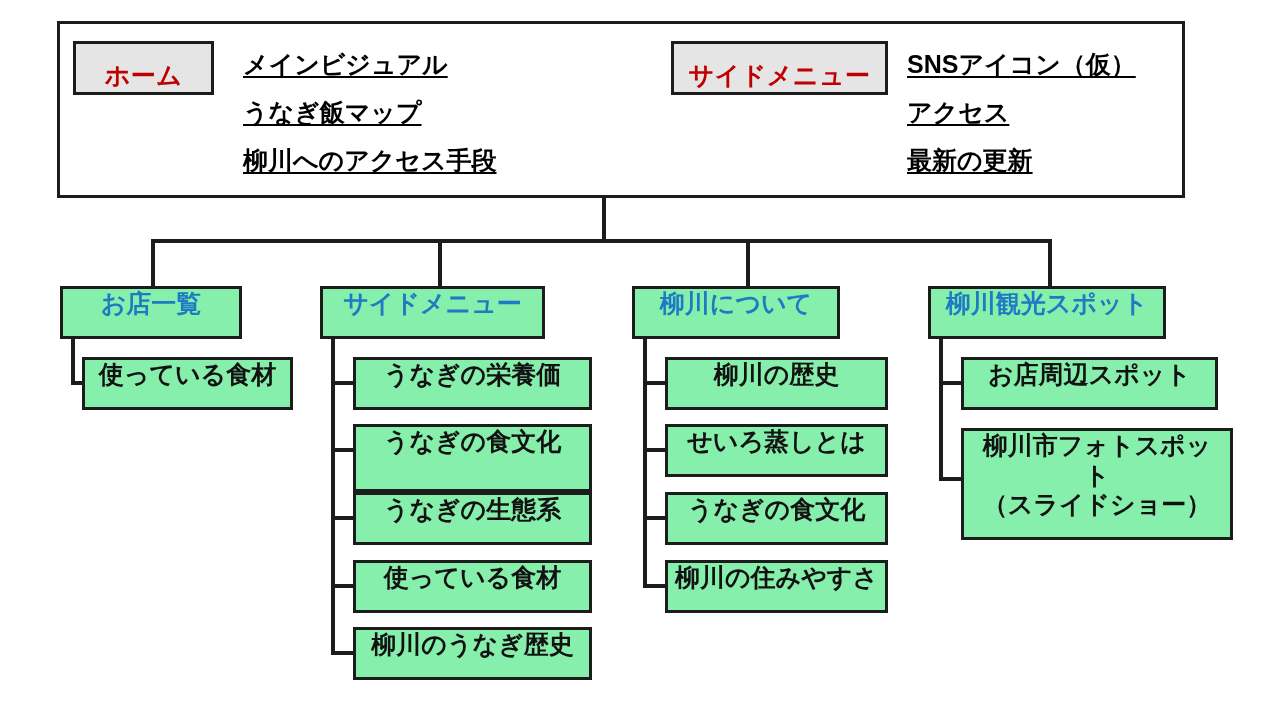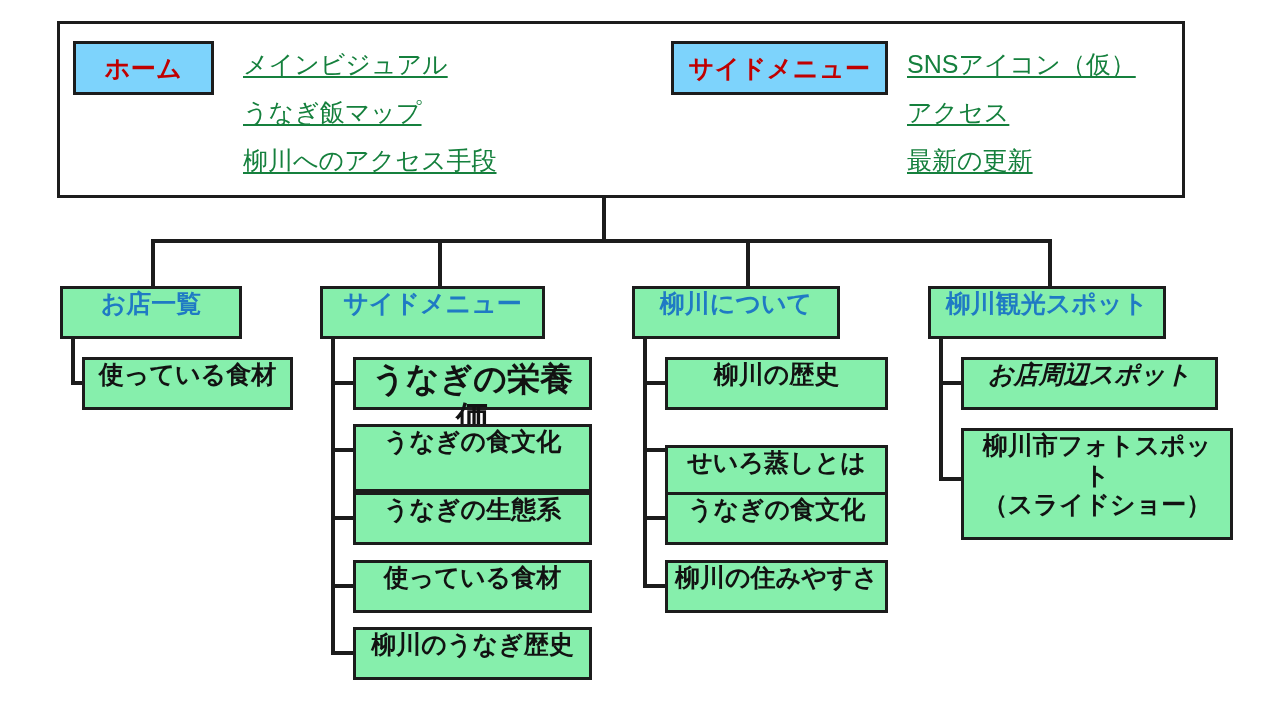--- a/index.html
+++ b/index.html
@@ -39,39 +39,39 @@
     border: 3px solid #1c1c1c;
     background: #ffffff;
     z-index: 1;
   }
 
   
   .pill {
     position: absolute;
     box-sizing: border-box;
     border: 3px solid #1c1c1c;
-    background: #7dd3fc;
+    background: #e5e5e5;
     display: flex;
-    align-items: center;
+    align-items: flex-end;
     justify-content: center;
     color: #C00000;
     font-weight: 700;
     letter-spacing: .5px;
     z-index: 3;
   }
 
   
   .linklist {
     position: absolute;
     z-index: 3;
   }
   .linklist .lnk {
     display: block;
-    color: #15803d;
-    font-weight: 400;
+    color: #000000;
+    font-weight: 700;
     text-decoration: underline;
     text-underline-offset: 3px;
     text-decoration-thickness: 2px;
     white-space: nowrap;
   }
 
   
   .cat {
     color: #1F7AC4;
     font-weight: 700;
@@ -142,21 +142,21 @@
   </div>
 
   <div class="ln" style="left:331px; top:339px; width:4px; height:316px;"></div>
 
   <div class="ln" style="left:331px; top:381px; width:24px; height:4px;"></div>
   <div class="ln" style="left:331px; top:448px; width:24px; height:4px;"></div>
   <div class="ln" style="left:331px; top:516px; width:24px; height:4px;"></div>
   <div class="ln" style="left:331px; top:584px; width:24px; height:4px;"></div>
   <div class="ln" style="left:331px; top:651px; width:24px; height:4px;"></div>
 
-  <div class="box leaf" style="left:353px; top:357px; width:239px; height:53px; font-size:33px;">
+  <div class="box leaf" style="left:353px; top:357px; width:239px; height:53px; font-size:25px;">
     <span>うなぎの栄養価</span>
   </div>
   <div class="box leaf" style="left:353px; top:424px; width:239px; height:68px; font-size:25px;">
     <span>うなぎの食文化</span>
   </div>
   <div class="box leaf" style="left:353px; top:492px; width:239px; height:53px; font-size:25px;">
     <span>うなぎの生態系</span>
   </div>
   <div class="box leaf" style="left:353px; top:560px; width:239px; height:53px; font-size:25px;">
     <span>使っている食材</span>
@@ -170,38 +170,38 @@
   </div>
   <div class="ln" style="left:643px; top:339px; width:4px; height:249px;"></div>
   <div class="ln" style="left:643px; top:381px; width:24px; height:4px;"></div>
   <div class="ln" style="left:643px; top:448px; width:24px; height:4px;"></div>
   <div class="ln" style="left:643px; top:516px; width:24px; height:4px;"></div>
   <div class="ln" style="left:643px; top:584px; width:24px; height:4px;"></div>
 
   <div class="box leaf" style="left:665px; top:357px; width:223px; height:53px; font-size:25px;">
     <span>柳川の歴史</span>
   </div>
-  <div class="box leaf" style="left:665px; top:424px; width:223px; height:53px; font-size:25px;margin-top:21px;">
+  <div class="box leaf" style="left:665px; top:424px; width:223px; height:53px; font-size:25px;">
     <span>せいろ蒸しとは</span>
   </div>
   <div class="box leaf" style="left:665px; top:492px; width:223px; height:53px; font-size:25px;">
     <span>うなぎの食文化</span>
   </div>
   <div class="box leaf" style="left:665px; top:560px; width:223px; height:53px; font-size:25px;">
     <span>柳川の住みやすさ</span>
   </div>
 
   <div class="box cat" style="left:928px; top:286px; width:238px; height:53px; font-size:25px;">
     <span>柳川観光スポット</span>
   </div>
   <div class="ln" style="left:939px; top:339px; width:4px; height:142px;"></div>
   <div class="ln" style="left:939px; top:381px; width:24px; height:4px;"></div>
   <div class="ln" style="left:939px; top:477px; width:24px; height:4px;"></div>
 
-  <div class="box leaf" style="left:961px; top:357px; width:257px; height:53px; font-size:25px;font-style:italic;">
+  <div class="box leaf" style="left:961px; top:357px; width:257px; height:53px; font-size:25px;">
     <span>お店周辺スポット</span>
   </div>
   <div class="box leaf" style="left:961px; top:428px; width:272px; height:112px; font-size:25px; white-space:pre-line; padding:0 6px;">
     <span>柳川市フォトスポット
 （スライドショー）</span>
   </div>
 
 </div>
 
 </body></html>

